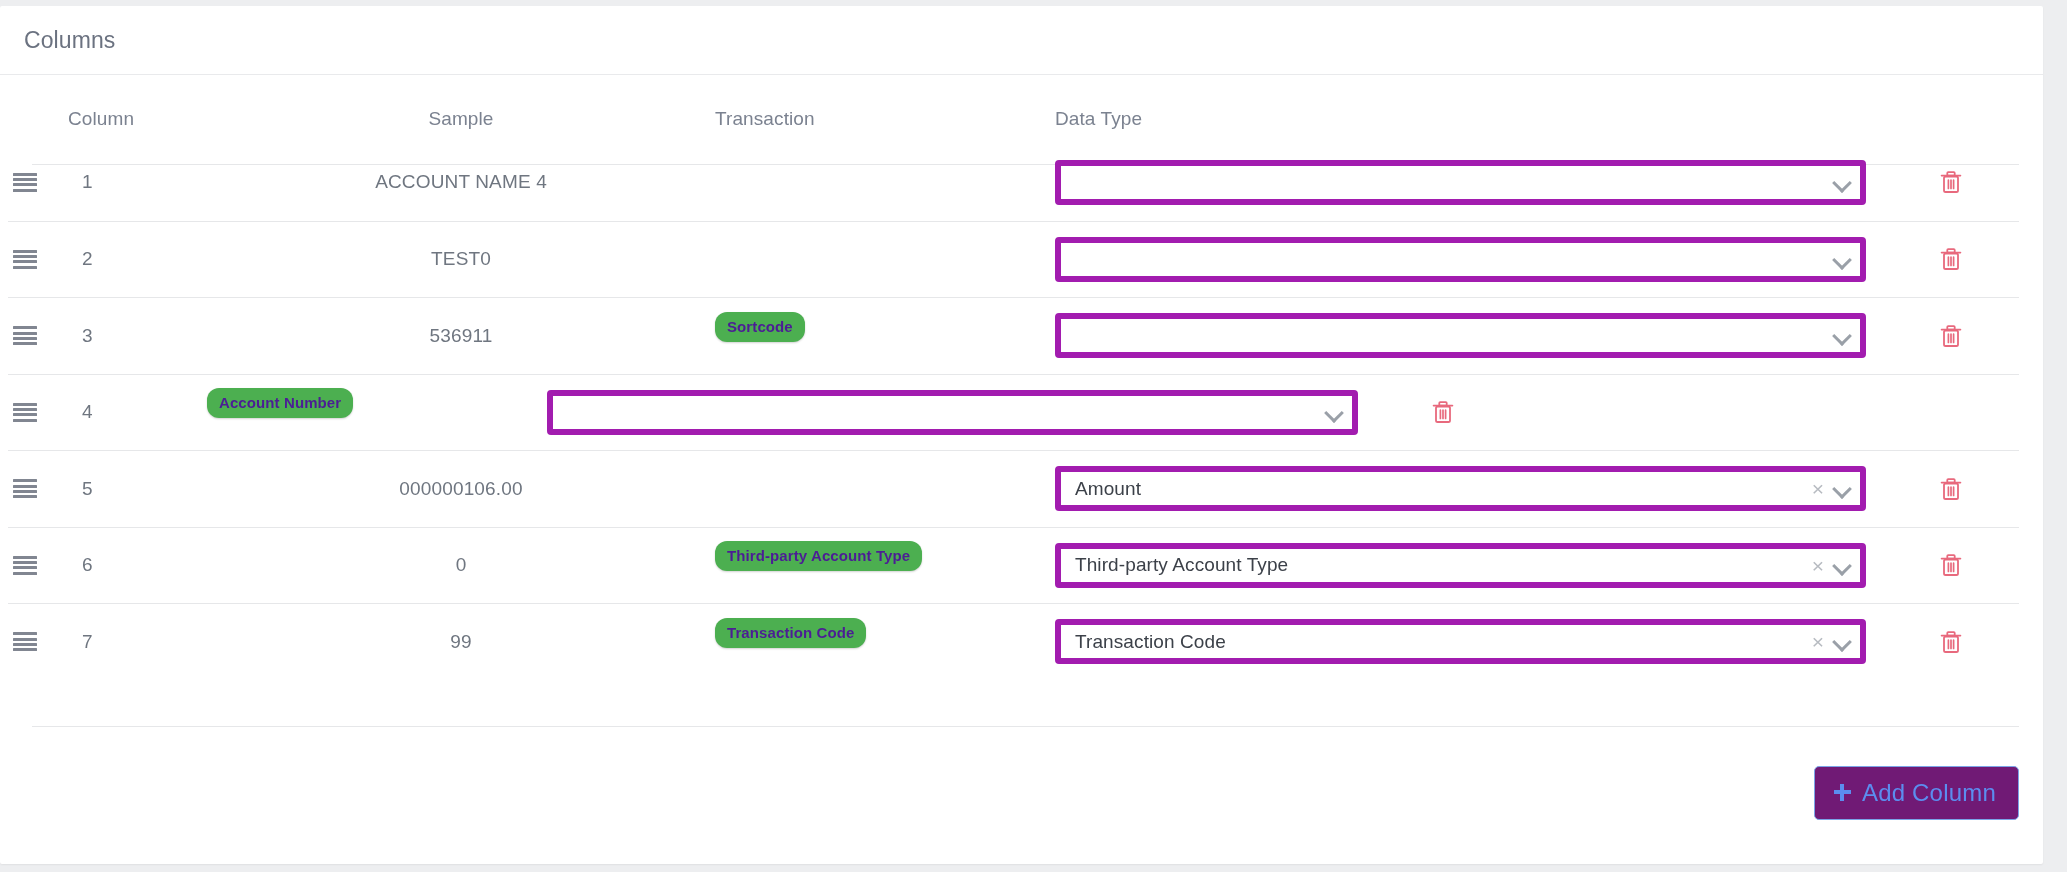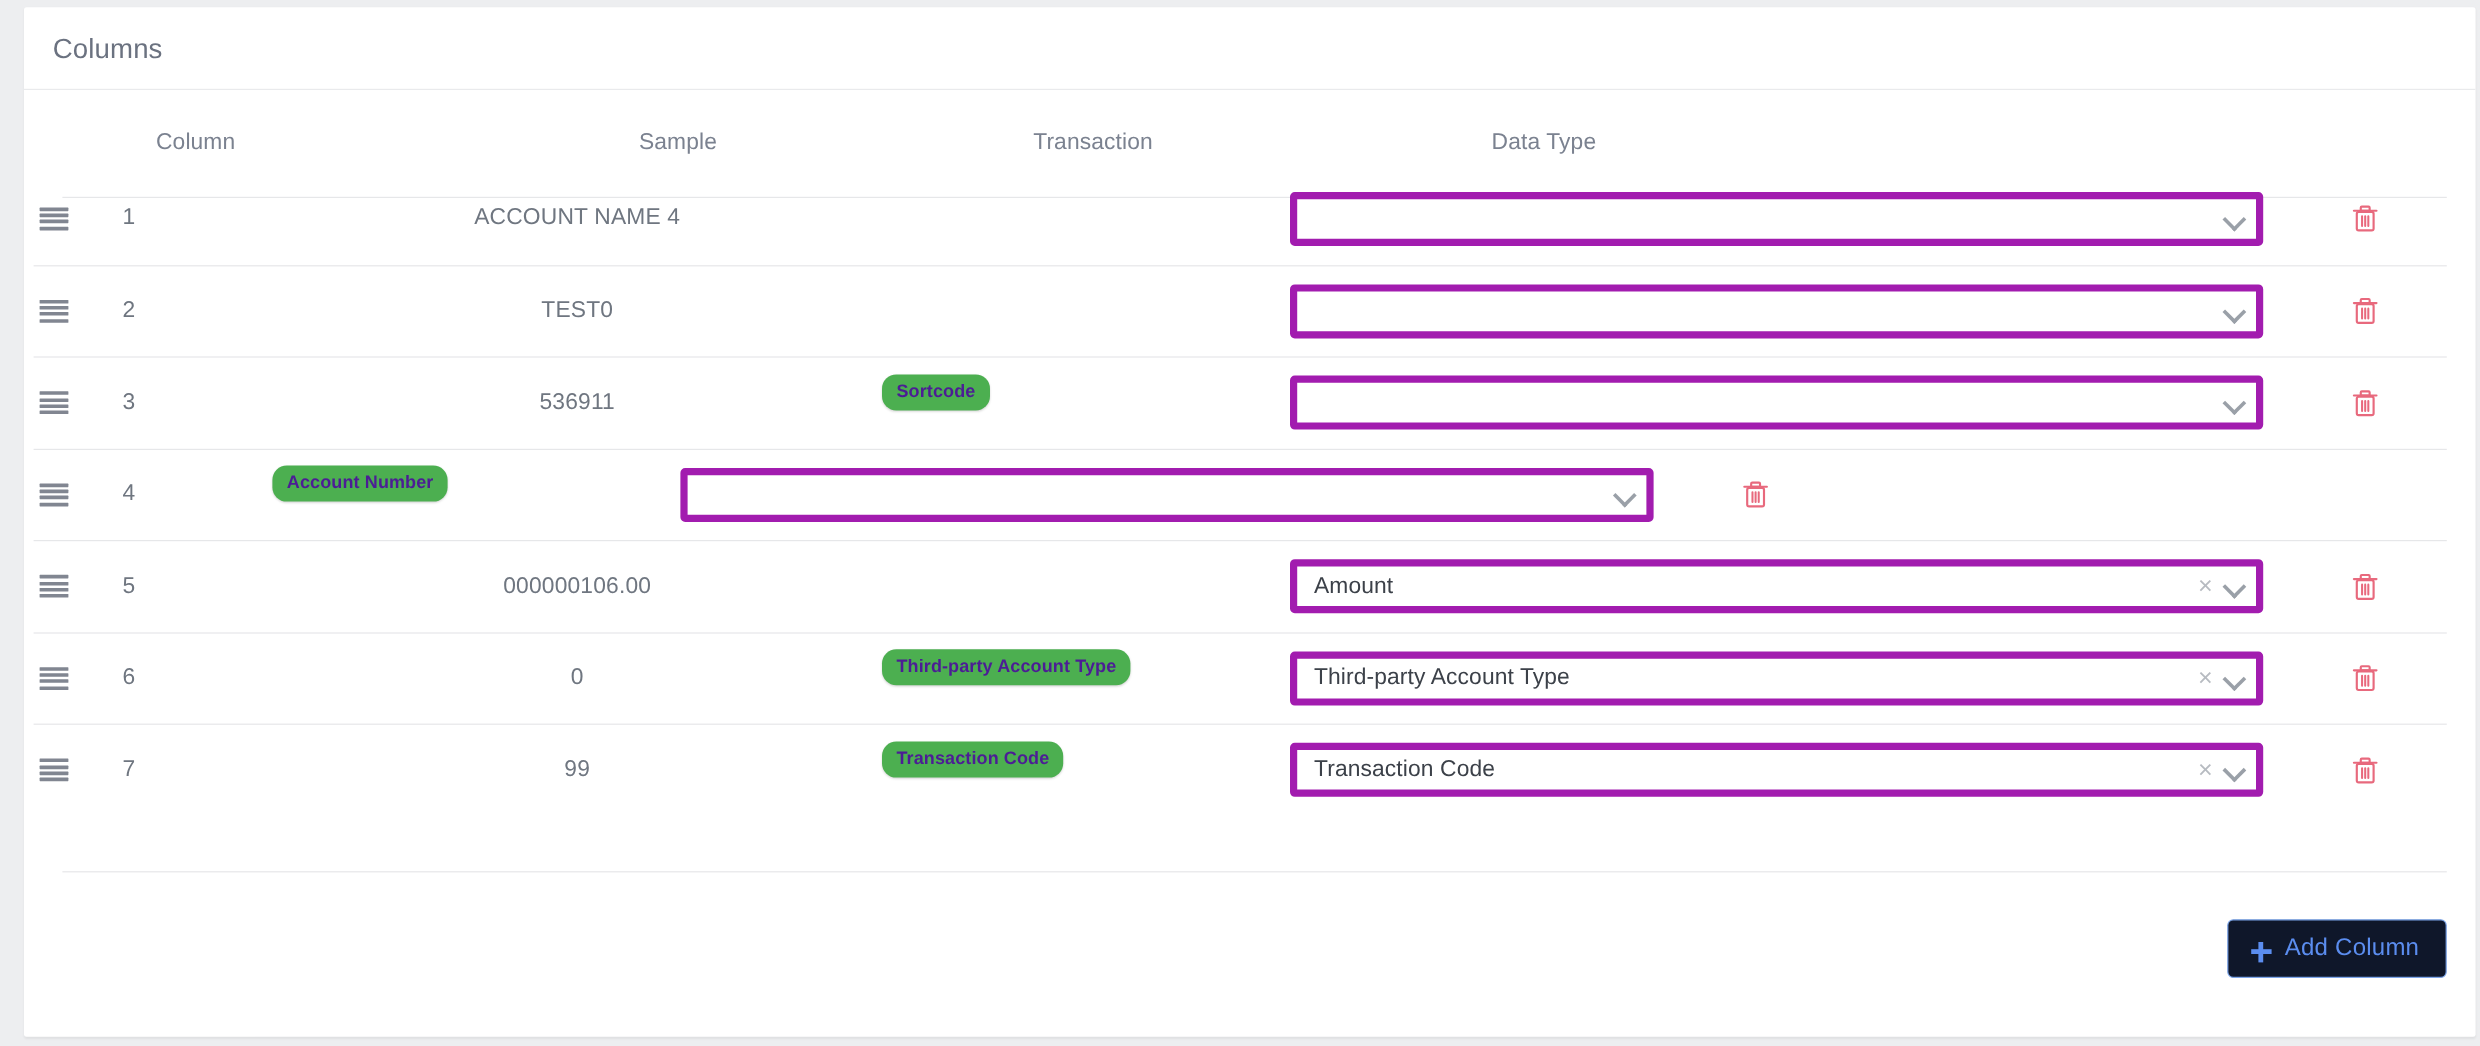--- a/index.html
+++ b/index.html
@@ -17,21 +17,21 @@
     position: relative;
     width: 2067px;
     height: 872px;
     background: #edeef0;
     overflow: hidden;
   }
 
   
   .card {
     position: absolute;
-    left: 20px;
+    left: 0;
     top: 6px;
     width: 2043px;
     height: 858px;
     background: #ffffff;
     border-radius: 2px;
     box-shadow: 0 1px 2px rgba(0,0,0,0.06);
     overflow: hidden;
   }
 
   .card-header {
@@ -58,21 +58,20 @@
     display: flex;
     align-items: center;
     width: 100%;
     position: relative;
   }
 
   .head-row {
     height: 69px;
     align-items: flex-end;
     padding-bottom: 14px;
-    gap: 42px;
   }
 
   .body-row {
     height: 76.5px;
     border-top: 1px solid #e6e7e9;
   }
   .body-row.first { border-top: none; }
 
   
   .c-handle { width: 34px; flex: 0 0 34px; display:flex; align-items:center; justify-content:center; }
@@ -221,27 +220,27 @@
   .footer {
     position: absolute;
     left: 0;
     right: 24px;
     display: flex;
     justify-content: flex-end;
     align-items: center;
   }
   .add-btn {
     display: inline-flex;
-    align-items: flex-end;
+    align-items: center;
     gap: 11px;
     border: 1px solid #7ba4e8;
     border-radius: 5px;
-    background: #0f172a;
+    background: #701a75;
     color: #5b8def;
-    font-size: 20px;
+    font-size: 24px;
     padding: 12px 22px 12px 19px;
     cursor: pointer;
     letter-spacing: .2px;
     font-family: "Liberation Sans", sans-serif;
   }
   .plus {
     position: relative;
     width: 17px;
     height: 17px;
     flex: 0 0 17px;

